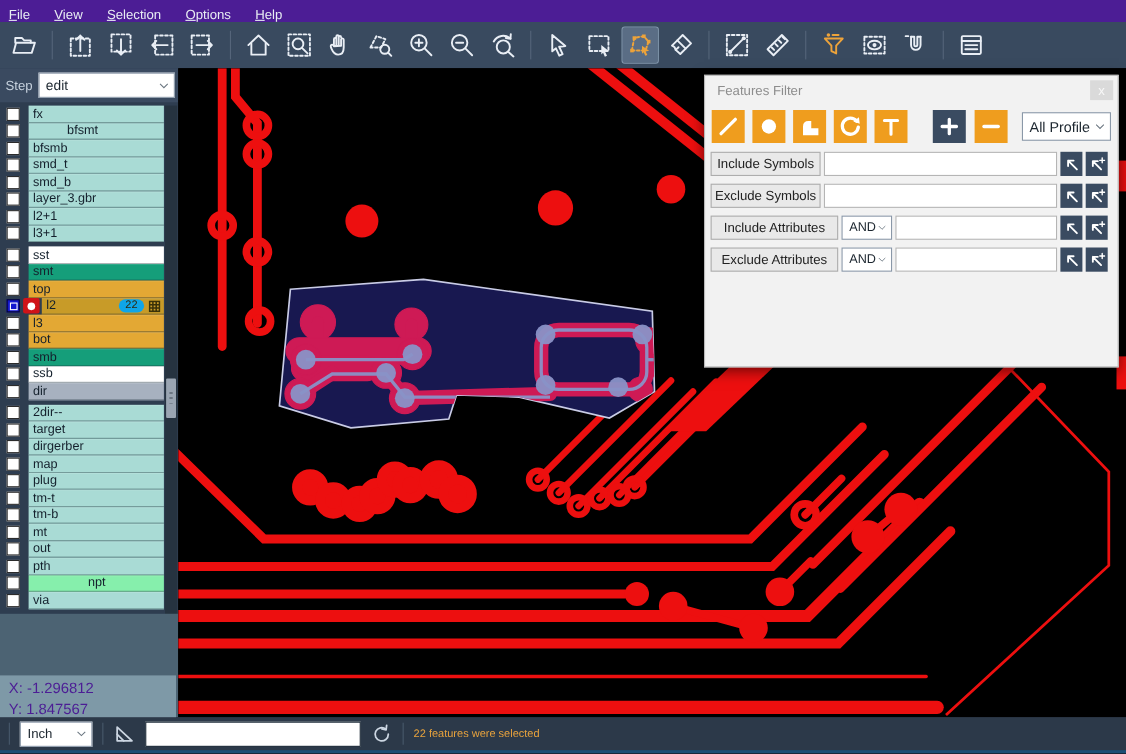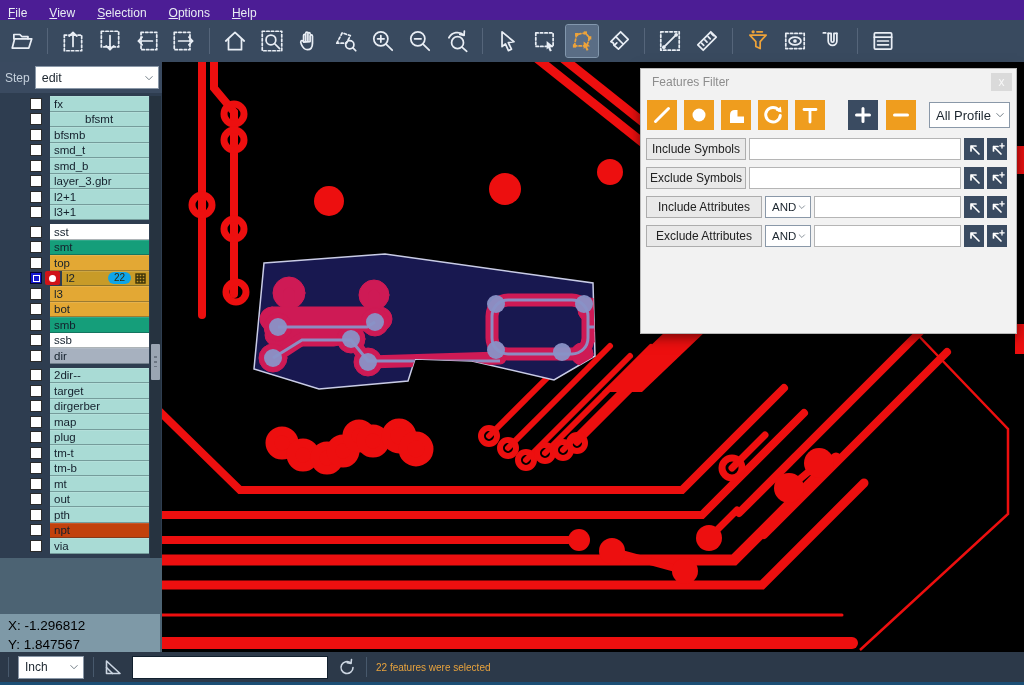--- a/index.html
+++ b/index.html
@@ -28,21 +28,21 @@
 
   
   .sidebar { position:absolute; left:0; top:62px; width:162px; bottom:33px; background:#2e3d50;
              display:flex; flex-direction:column; }
   .step-row { height:31px; background:#3a4a60; display:flex; align-items:center; padding:0 3px 0 5px; gap:5px; flex:none; }
   .step-label { color:#c6d1dd; font-size:12px; }
   .dd { background:#fff; border:1px solid #8a98a8; height:23px; display:flex; align-items:center;
         justify-content:space-between; padding:0 2px 0 6px; font-size:12.5px; color:#1c262f; }
   .dd svg { width:14px; height:14px; stroke:#6a7680; fill:none; stroke-width:1.6; }
   .step-dd { flex:1; }
-  .rows-wrap { position:relative; flex:none; padding-top:3px;margin-left:24px; }
+  .rows-wrap { position:relative; flex:none; padding-top:3px; }
   .layer-list { margin-right:13px; }
   .layer-group { margin-bottom:4px; }
   .layer-row { display:flex; align-items:center; height:15.5px; }
   .layer-checkbox { width:12px; height:12px; background:#fff; border:1.5px solid #2b2b2b;
                     margin:0 8px 0 6px; flex:none; position:relative; }
   .layer-checkbox.checked { background:#1418cf; border-color:#05052e; margin-right:3px; }
   .layer-checkbox.checked::after { content:""; position:absolute; left:2px; top:2px; width:5px; height:5px;
                     border:1.3px solid #fff; }
   .active-dot { width:15px; height:14px; background:#d01318; border-radius:2px; margin-right:2px;
                 flex:none; position:relative; }
@@ -54,21 +54,21 @@
   .layer-label { flex:1; }
   .count-badge { background:#0ea5e9; color:#2e2a10; font-size:10px; border-radius:7px;
                  padding:0 6px; line-height:12px; margin-right:4px; }
   .grid-ico svg { width:11px; height:11px; display:block; stroke:#3a3208; stroke-width:1.4; fill:none; }
   .side-scroll { position:absolute; right:1px; top:3px; bottom:0; width:11px; background:#263340; }
   .side-thumb { position:absolute; left:1px; width:9px; top:248px; height:36px; background:#9aa5b2; border-radius:1px; }
   .side-thumb::after { content:""; position:absolute; left:3px; top:12px; width:3px; height:11px;
       background:repeating-linear-gradient(#6c7683 0 2px, transparent 2px 5px); }
   .sidebar-lower { flex:1; background:#4c6373; position:relative; }
   .coords-panel { position:absolute; left:0; right:2px; top:56px; height:42px; background:#7e99a7;
-                  color:#000000; font-size:13.5px; padding:2px 8px; line-height:19px; }
+                  color:#4c1d95; font-size:13.5px; padding:2px 8px; line-height:19px; }
 
   
   .canvas { position:absolute; left:162px; top:62px; right:0; bottom:33px; background:#000; overflow:hidden; }
   .canvas svg { position:absolute; left:0; top:0; width:100%; height:100%; }
 
   
   .dialog { position:absolute; left:640px; top:68px; width:377px; height:266px; background:#f2f2f2;
             border:1px solid #b9b9b9; box-shadow:0 3px 12px rgba(0,0,0,.55); }
   .dlg-title { height:25px; display:flex; align-items:center; padding-left:11px;
                color:#8d8d8d; font-size:12px; position:relative; }
@@ -454,21 +454,21 @@
             </span>
           </div>
           <div class="layer-row">
             <span class="layer-checkbox"></span>
             <span class="layer-bar" style="background: rgb(169, 219, 213);">
               <span class="layer-label">pth</span>
             </span>
           </div>
           <div class="layer-row">
             <span class="layer-checkbox"></span>
-            <span class="layer-bar" style="background: #c2410c;">
+            <span class="layer-bar" style="background: #86efac; text-align: center;">
               <span class="layer-label">npt</span>
             </span>
           </div>
           <div class="layer-row">
             <span class="layer-checkbox"></span>
             <span class="layer-bar" style="background: rgb(169, 219, 213);">
               <span class="layer-label">via</span>
             </span>
           </div>
         </div>

